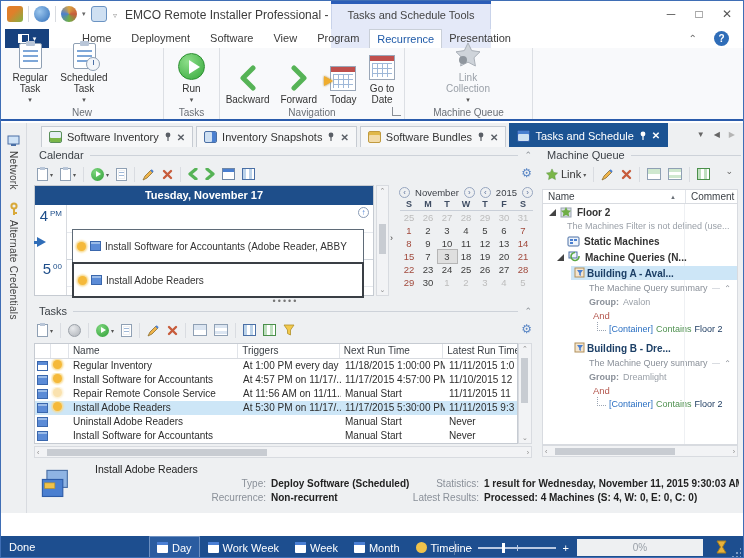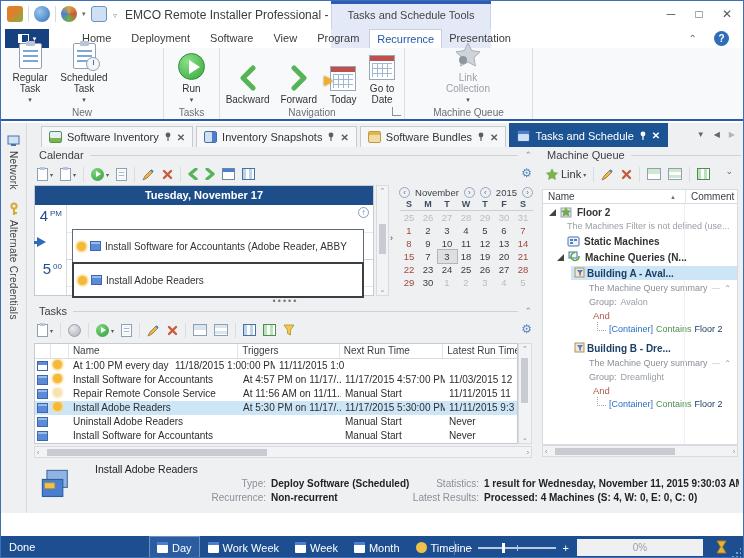--- a/index.html
+++ b/index.html
@@ -159,21 +159,21 @@
 .tnote{color:#9aa0a8;font-size:9px;height:13px;line-height:13px;white-space:nowrap;overflow:hidden}
 .texp{width:0;height:0;border-bottom:7px solid #444;border-left:7px solid transparent;flex:none}
 .tlabel{color:#333;font-weight:bold}
 .tlabel.q{color:#1c3f66}
 .hl{display:flex;align-items:center;padding:1px 3px;flex:1}
 .hl.sel{background:#cde6f7}
 .tsum{display:flex;align-items:center;height:14px;color:#8a9099;font-size:9px;gap:4px;padding-right:6px}
 .tsum .line{flex:1;height:1px;background:#d9dce1;min-width:8px}
 .tsum .chev{color:#8a8f96;font-size:8px}
 .tgrp{height:14px;line-height:14px;color:#9aa0a8;font-size:9px}
-.tgrp b{color:#8a9099;font-weight:normal;padding-right:4px}
+.tgrp b{color:#8a9099;font-weight:bold;padding-right:4px}
 .tand{height:13px;line-height:13px;color:#b4574e;font-size:9.5px}
 .tcond{display:flex;align-items:center;height:14px;font-size:9px;gap:3px}
 .tree-l{width:9px;height:9px;border-left:1px dotted #9aa4b2;border-bottom:1px dotted #9aa4b2;margin-top:-5px;flex:none}
 .cfield{color:#2a6fc2}.cop{color:#4f9150}.cval{color:#17365d}
 
 .detail{position:absolute;left:4px;top:314px;width:712px;height:50px}
 .d-title{position:absolute;left:64px;top:2px;font-size:10.5px;color:#222}
 .d-l{position:absolute;font-size:10px;color:#8a9099;text-align:right;white-space:nowrap}
 .d-v{position:absolute;font-size:10px;color:#222;font-weight:bold;white-space:nowrap;overflow:hidden}
 
@@ -602,31 +602,32 @@
             <span class="th ci2"></span>
           <span class="th cn">Name</span>
           <span class="th ct">Triggers</span>
           <span class="th cx">Next Run Time</span>
           <span class="th cl" style="border-right:none">Latest Run Time</span>
         </div>
         <div id="task-rows">
             <div class="trow">
               <div class="tc ci1"><div class="ic-inv"></div></div>
               <div class="tc ci2"><div class="sun"></div></div>
+              <div class="tc cn">Regular Inventory</div>
               <div class="tc ct">At 1:00 PM every day</div>
               <div class="tc cx">11/18/2015 1:00:00 PM</div>
               <div class="tc cl">11/11/2015 1:0</div>
             </div>
             <div class="trow">
               <div class="tc ci1"><div class="ic-dep"></div></div>
               <div class="tc ci2"><div class="sun"></div></div>
               <div class="tc cn">Install Software for Accountants</div>
               <div class="tc ct">At 4:57 PM on 11/17/...</div>
               <div class="tc cx">11/17/2015 4:57:00 PM</div>
-              <div class="tc cl">11/03/2015 12</div>
+              <div class="tc cl">11/10/2015 12</div>
             </div>
             <div class="trow">
               <div class="tc ci1"><div class="ic-dep"></div></div>
               <div class="tc ci2"><div class="sun dim"></div></div>
               <div class="tc cn">Repair Remote Console Service</div>
               <div class="tc ct">At 11:56 AM on 11/11...</div>
               <div class="tc cx">Manual Start</div>
               <div class="tc cl">11/11/2015 11</div>
             </div>
             <div class="trow sel">

